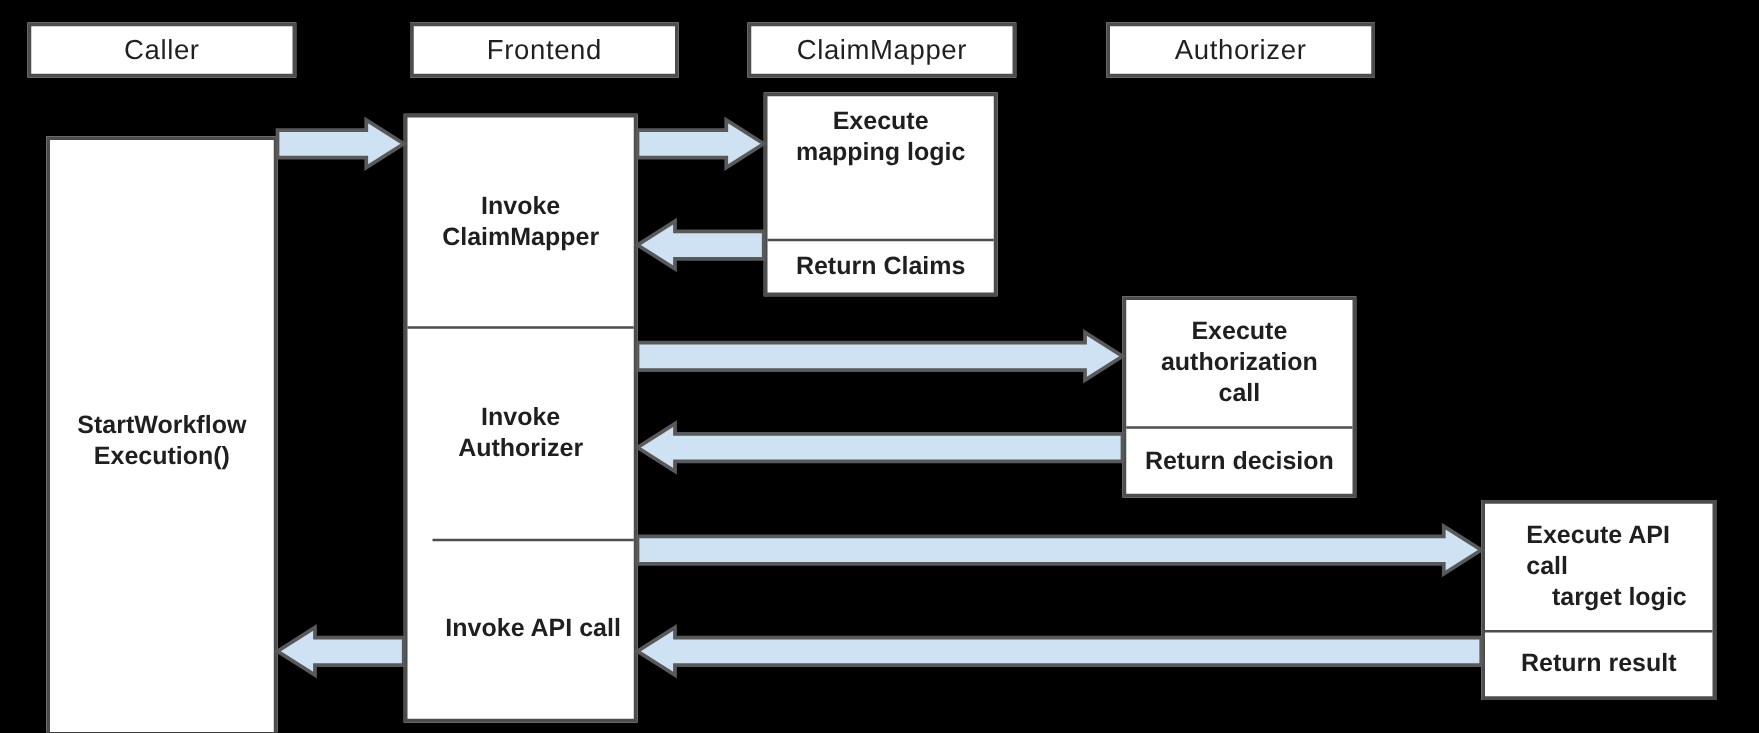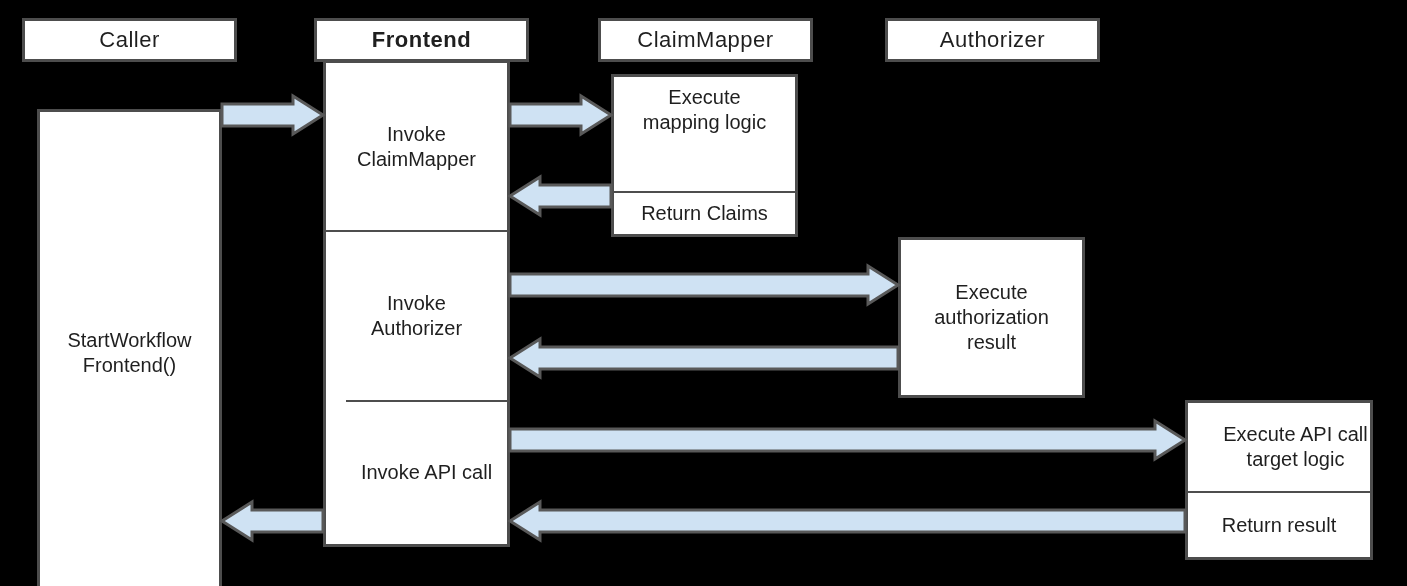--- a/index.html
+++ b/index.html
@@ -42,24 +42,23 @@
     display: flex;
     flex-direction: column;
   }
   .activation .section {
     flex: 1 1 auto;
     display: flex;
     flex-direction: column;
     align-items: center;
     justify-content: center;
     font-size: 20px;
-    font-weight: 400;
+    font-weight: 700;
     color: var(--text);
     line-height: 1.25;
-    text-align: center;
   }
   .activation .section + .section { border-top: 2px solid var(--box-border); }
   .line { display: block; }
   .arrows-layer {
     position: absolute;
     left: 0; top: 0;
     width: 1407px; height: 586px;
     pointer-events: none;
   }
   .arrows-layer polygon {
@@ -70,38 +69,38 @@
   }
 </style>
 </head>
 <body>
 
 <div class="canvas">
 
   <div class="actor-header" style="left:22px;">
       <span>Caller</span>
     </div>
-  <div class="actor-header" style="left:314px;font-weight:bold;">
+  <div class="actor-header" style="left:328px;">
       <span>Frontend</span>
     </div>
   <div class="actor-header" style="left:598px;">
       <span>ClaimMapper</span>
     </div>
   <div class="actor-header" style="left:885px;">
       <span>Authorizer</span>
     </div>
 
   <div class="activation" style="left:37px;top:73px;width:185px;height:487px;margin-top:36px;">
     <div class="section">
       <span class="line">StartWorkflow</span>
-      <span class="line">Frontend()</span>
+      <span class="line">Execution()</span>
     </div>
   </div>
 
-  <div class="activation" style="left:323px;top:60px;width:187px;height:487px;">
+  <div class="activation" style="left:323px;top:91px;width:187px;height:487px;">
     <div class="section" style="flex-grow:162;">
       <span class="line">Invoke</span>
       <span class="line">ClaimMapper</span>
     </div>
     <div class="section" style="flex-grow:163;">
       <span class="line">Invoke</span>
       <span class="line">Authorizer</span>
     </div>
     <div class="section" style="flex-grow:162;margin-left:20px;">
       <span class="line">Invoke API call</span>
@@ -115,21 +114,24 @@
     </div>
     <div class="section" style="flex-grow:81;margin-top:48px;">
       <span class="line">Return Claims</span>
     </div>
   </div>
 
   <div class="activation" style="left:898px;top:237px;width:187px;height:161px;">
     <div class="section" style="flex-grow:80;">
       <span class="line">Execute</span>
       <span class="line">authorization</span>
-      <span class="line">result</span>
+      <span class="line">call</span>
+    </div>
+    <div class="section" style="flex-grow:81;">
+      <span class="line">Return decision</span>
     </div>
   </div>
 
   <div class="activation" style="left:1185px;top:400px;width:188px;height:160px;">
     <div class="section" style="flex-grow:79;padding-left:33px;">
       <span class="line">Execute API call</span>
       <span class="line">target logic</span>
     </div>
     <div class="section" style="flex-grow:81;">
       <span class="line">Return result</span>

